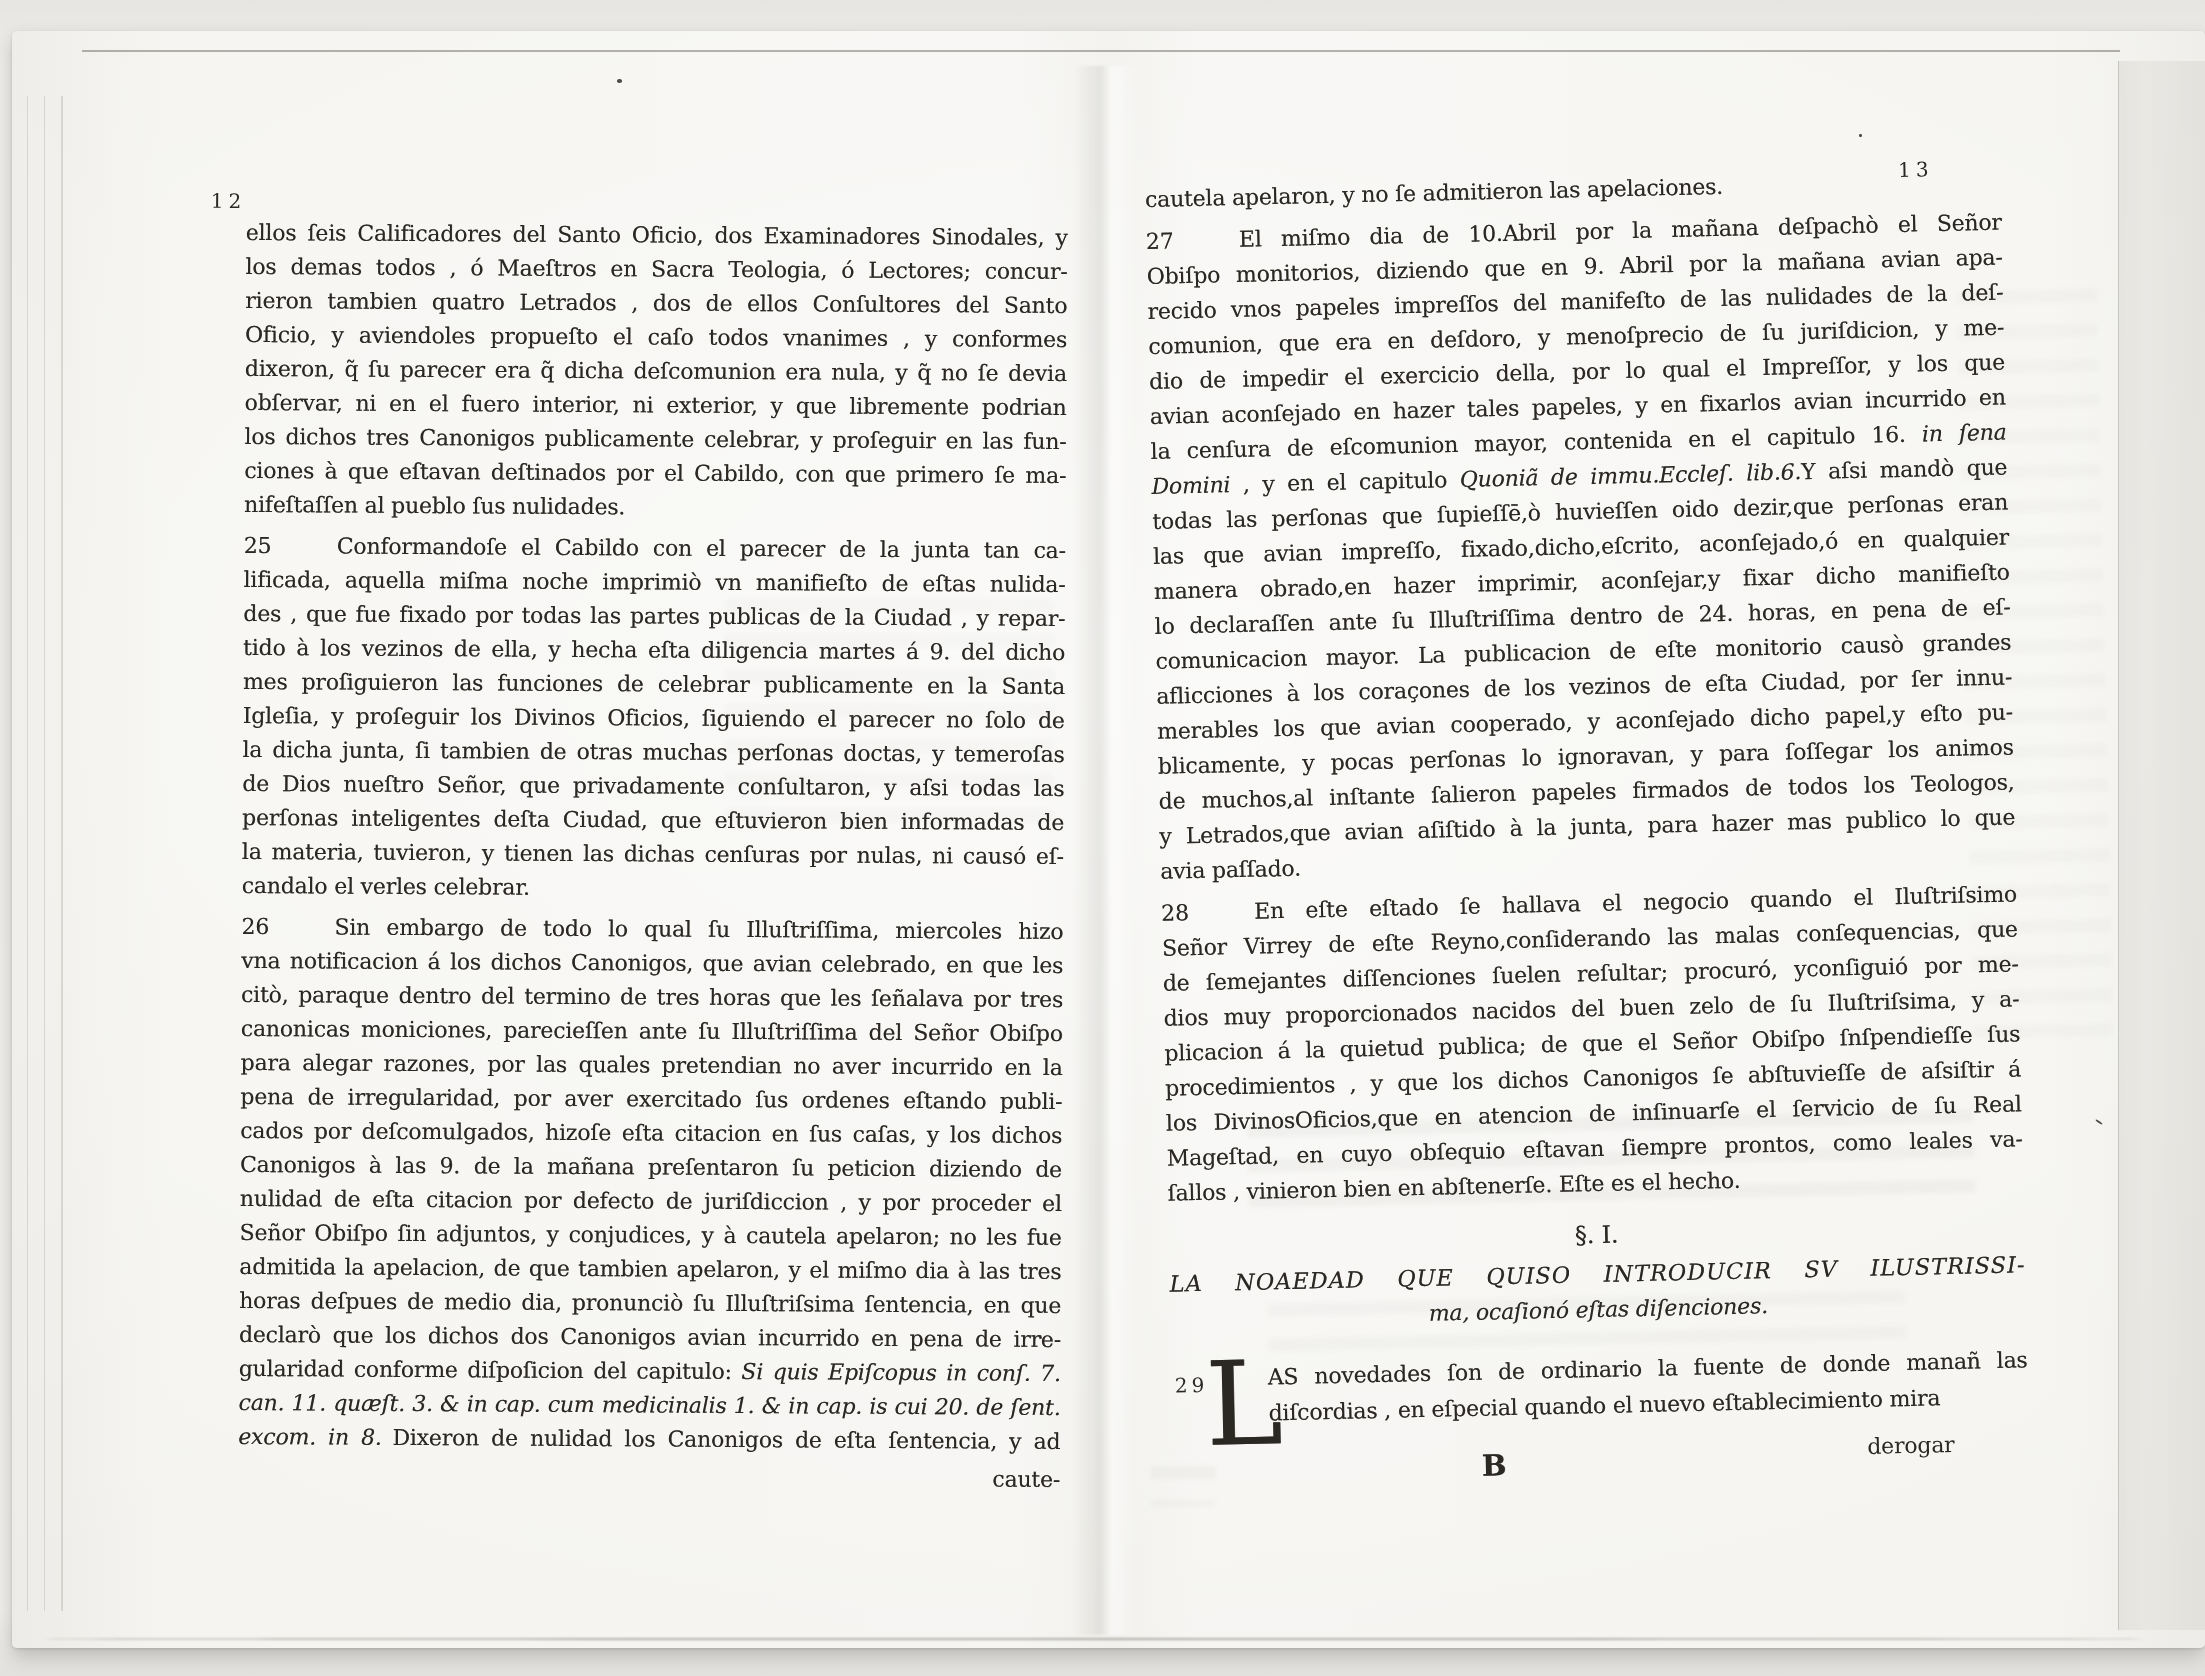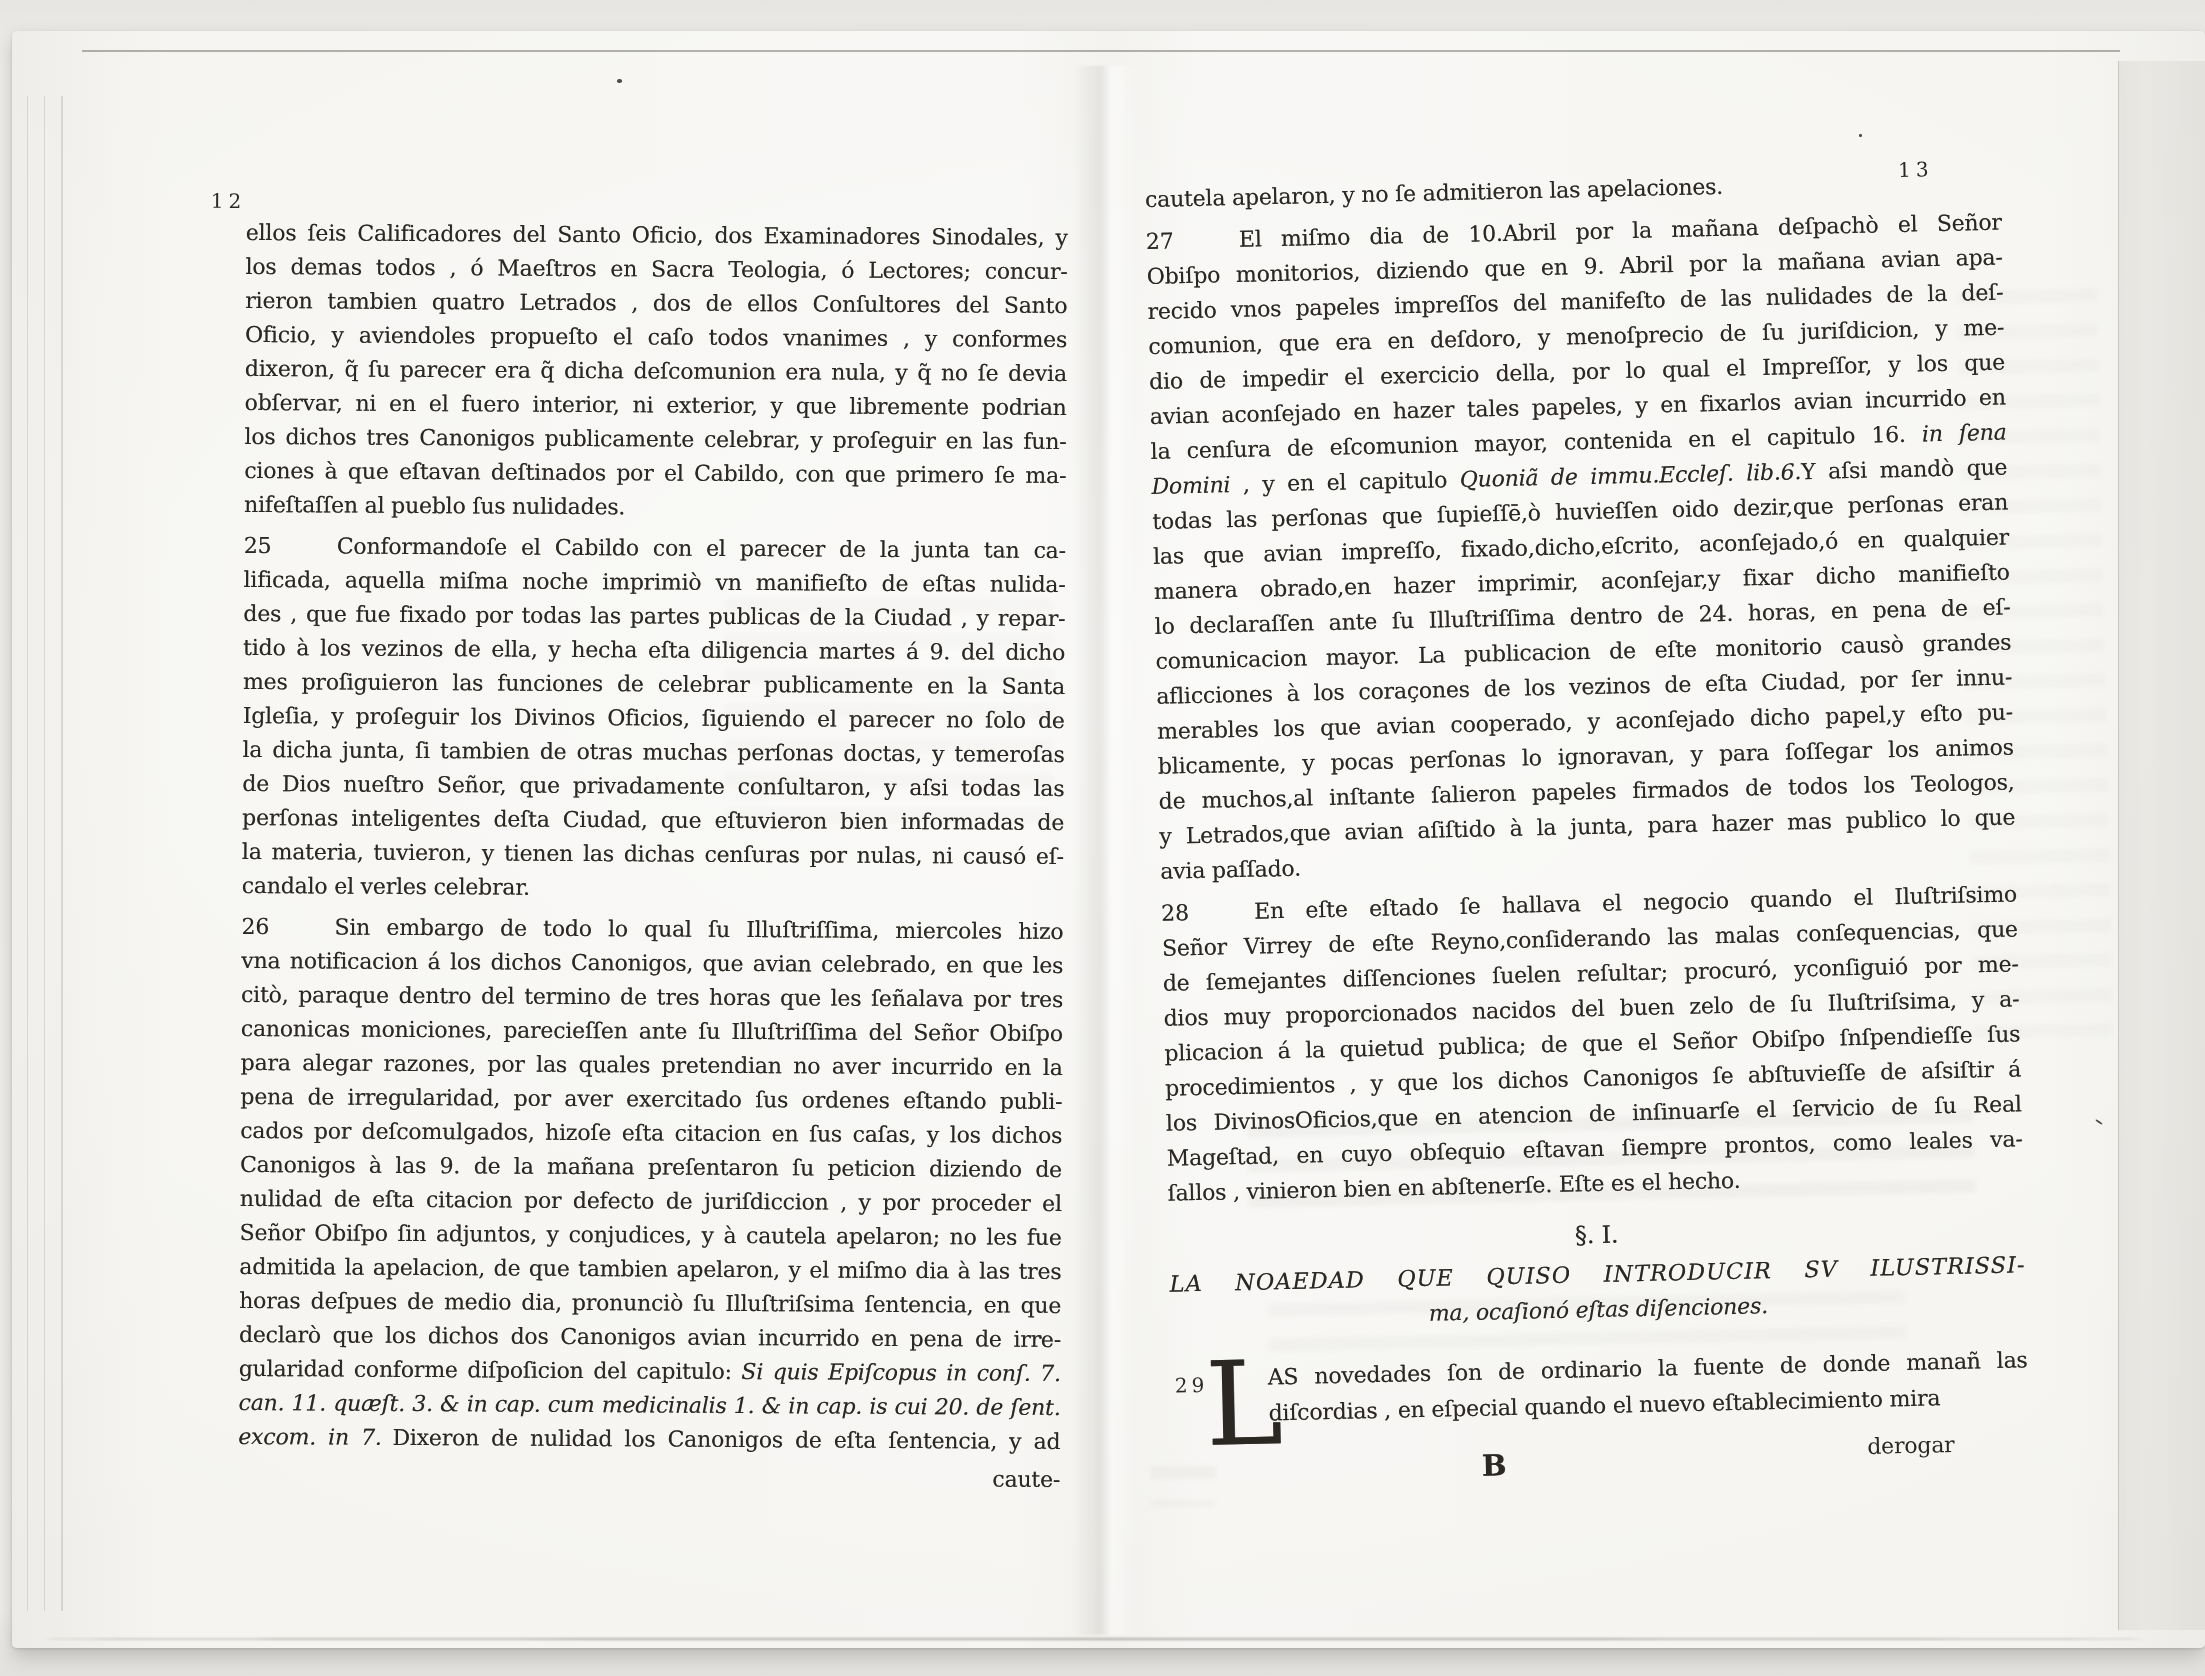--- a/index.html
+++ b/index.html
@@ -147,21 +147,21 @@
         <div class="ln j">nulidad de eſta citacion por defecto de juriſdiccion , y  por  proceder  el</div>
         <div class="ln j">Señor Obiſpo ſin adjuntos, y conjudices, y à cautela  apelaron; no les fue</div>
         <div class="ln j">admitida la apelacion, de que tambien apelaron, y el miſmo dia à las tres</div>
         <div class="ln j">horas deſpues de medio dia, pronunciò ſu Illuſtriſsima ſentencia,  en  que</div>
         <div class="ln j">declarò que los dichos dos Canonigos  avian  incurrido  en  pena de irre-</div>
         <div class="ln j">
           <span>gularidad conforme diſpoſicion del capitulo: </span><span class="it">Si quis Epiſcopus  in conſ. 7.</span>
         </div>
         <div class="ln j it">can. 11. quæſt. 3. &amp; in cap. cum medicinalis 1. &amp; in cap. is cui  20. de ſent.</div>
         <div class="ln j">
-          <span class="it">excom. in 7.</span><span> Dixeron de nulidad los Canonigos de eſta ſentencia, y ad</span>
+          <span class="it">excom. in 8.</span><span> Dixeron de nulidad los Canonigos de eſta ſentencia, y ad</span>
         </div>
         <div class="ln catchword-l">caute-</div>
       </div>
     </section>
 
     <section class="page page-right">
       <div class="pagenum pagenum-right">13</div>
       <div class="lines-r">
         <div class="ln">cautela apelaron, y no ſe  admitieron las apelaciones.</div>
         <div class="ln j p">27   El miſmo dia de 10.Abril por la mañana deſpachò el Señor</div>

